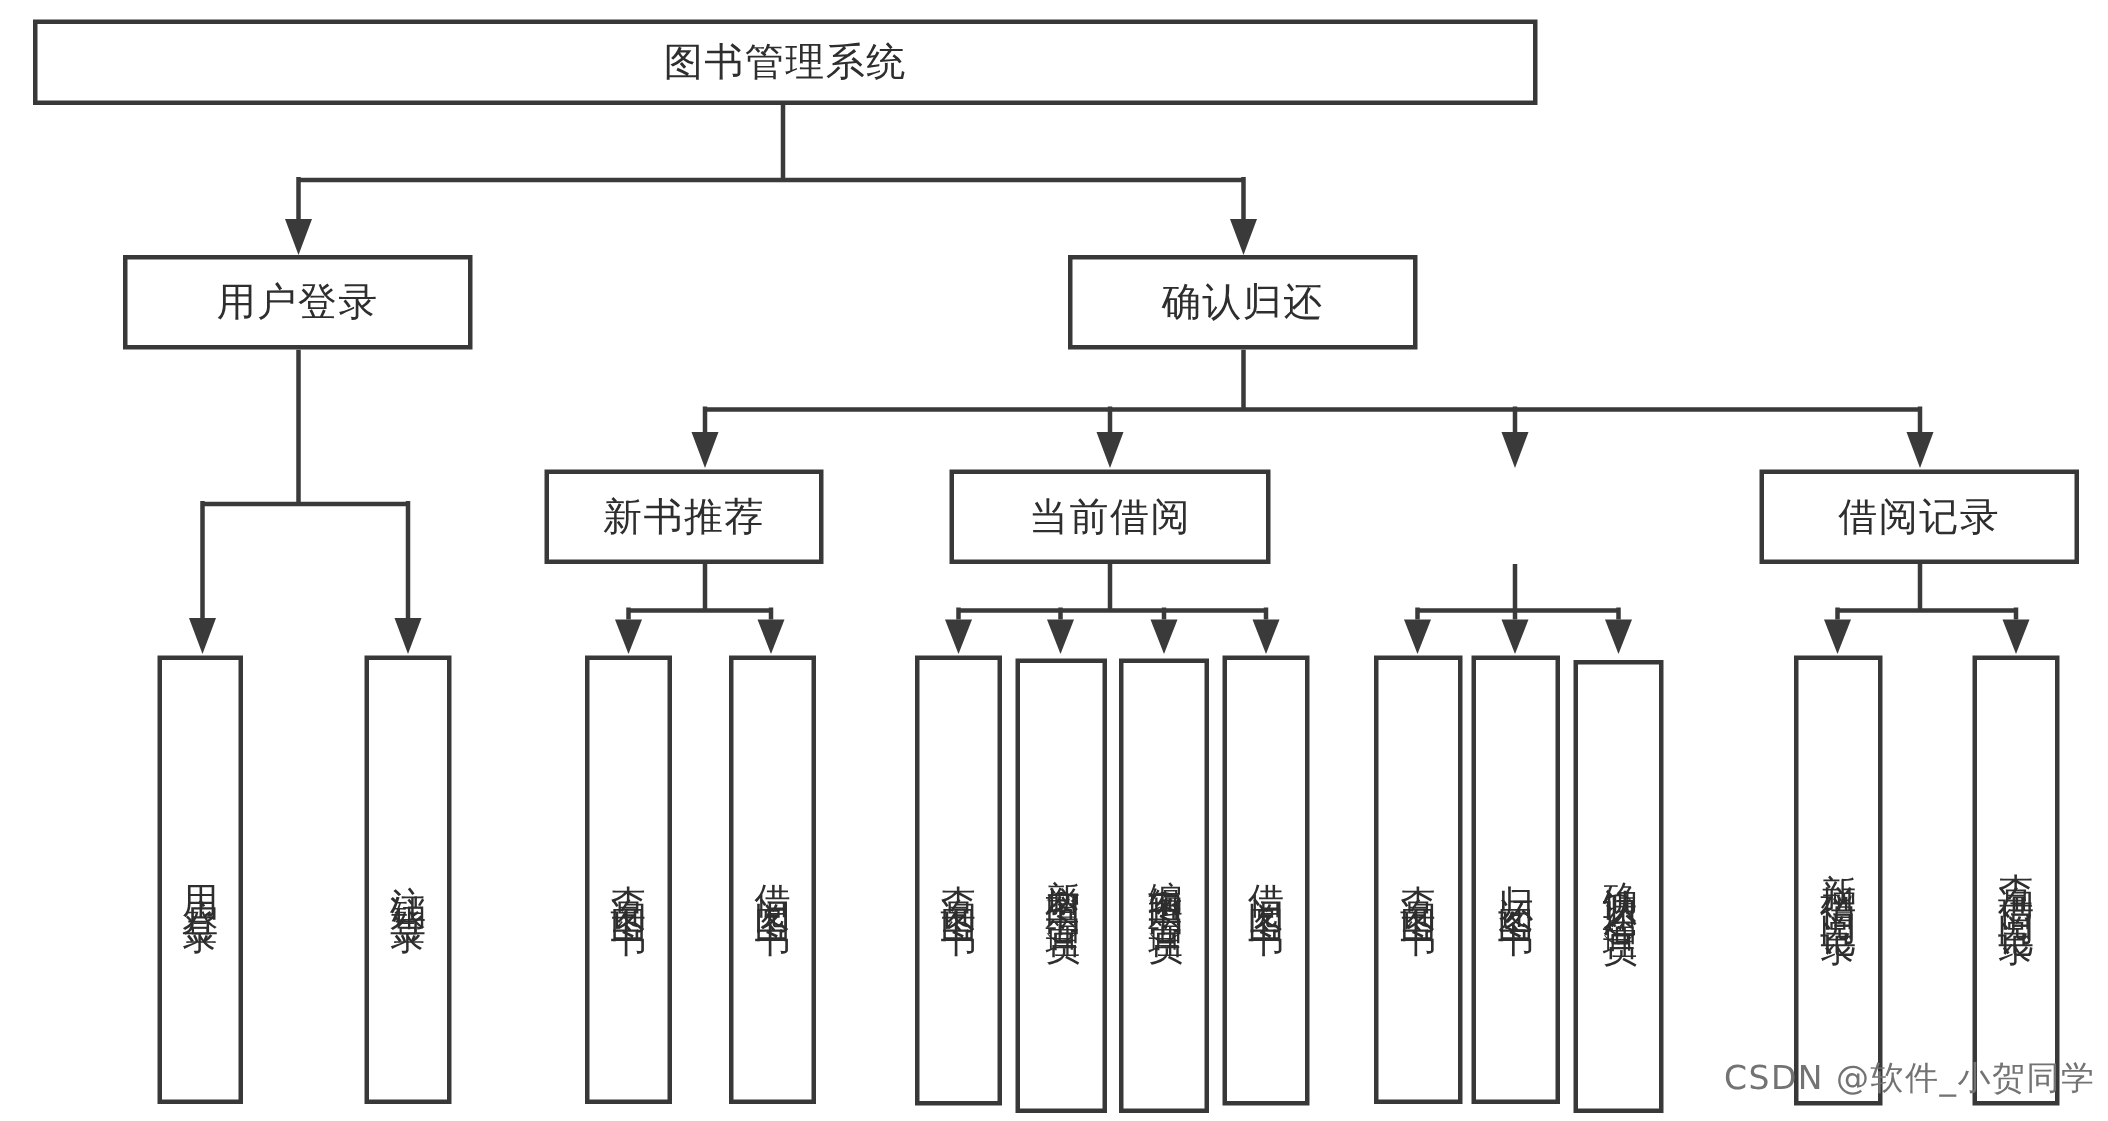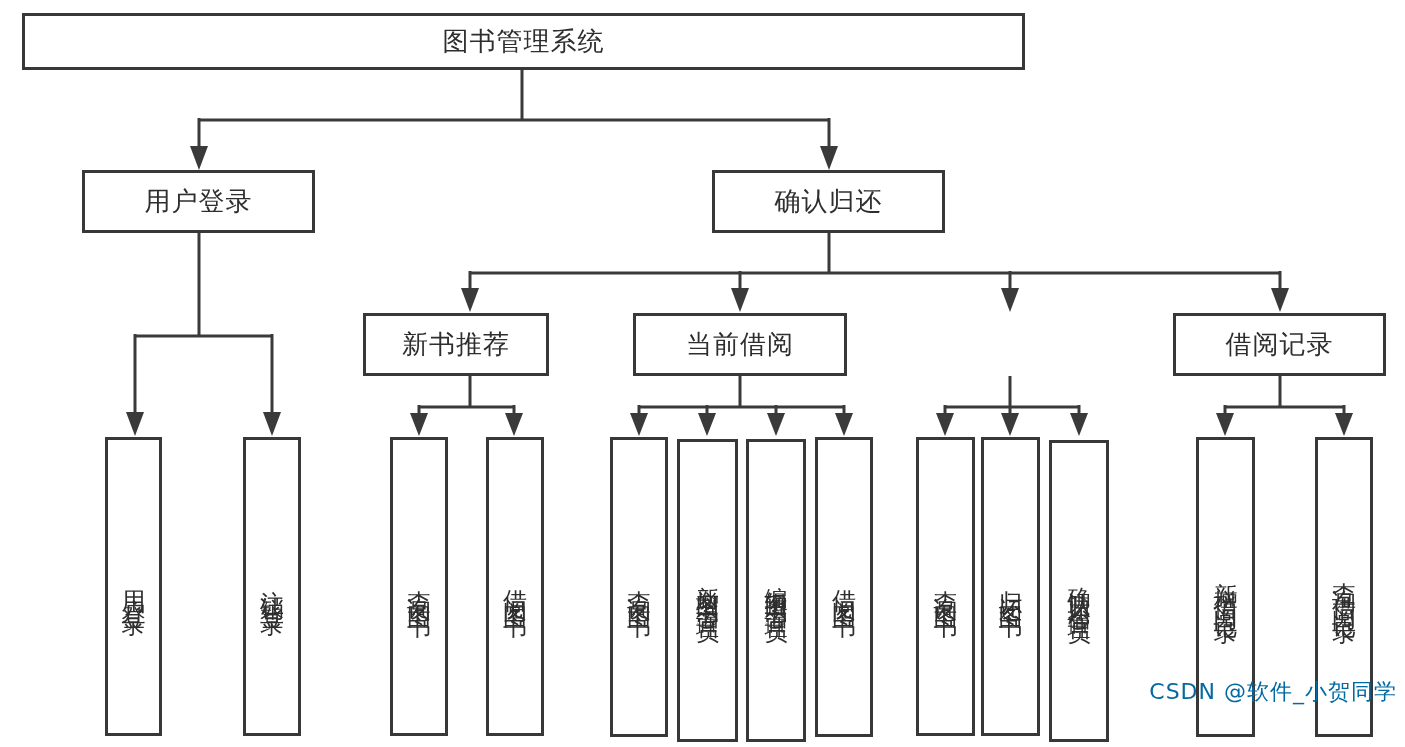--- a/index.html
+++ b/index.html
@@ -35,25 +35,25 @@
     letter-spacing:8px;
     color:#2e2e2e;
     line-height:1;
   }
   .vnode.tight span{
     font-size:23px;
     letter-spacing:5px;
   }
   .watermark{
     position:absolute;
-    top:677px;
+    top:704px;
     right:8px;
     font-size:22px;
     letter-spacing:1px;
-    color:#0369a1;
+    color:#737373;
     z-index:5;
     white-space:nowrap;
   }
 </style>
 </head>
 <body>
 
 <div class="canvas">
 
   <svg class="connectors" width="1405" height="747" viewBox="0 0 1405 747" fill="none" stroke="#3a3a3a" stroke-width="3">

